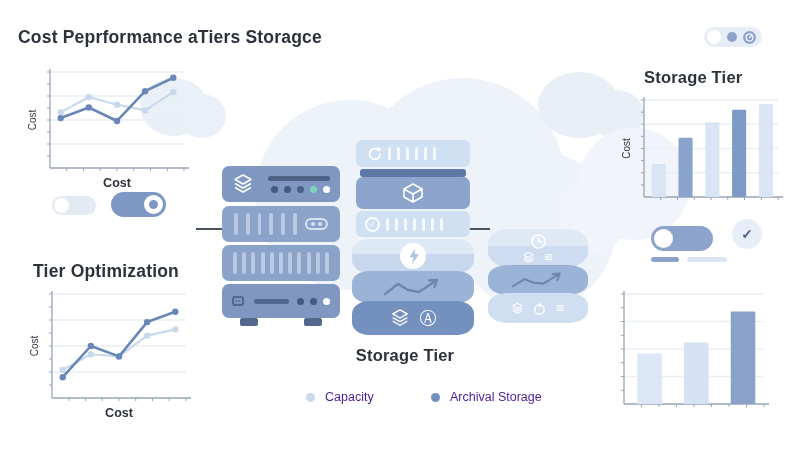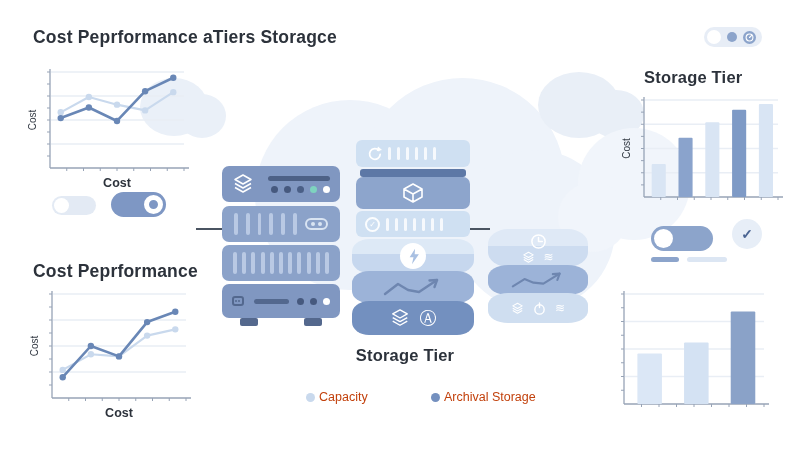--- a/index.html
+++ b/index.html
@@ -19,21 +19,21 @@
   .disc{position:absolute;z-index:1;display:flex;align-items:center;justify-content:center;box-sizing:border-box;}
   .foot{position:absolute;background:#54688d;border-radius:2px;z-index:1;}
   .connector{position:absolute;background:#4a5461;z-index:1;}
   
   .toggle{position:absolute;border-radius:14px;z-index:2;}
   .knob{position:absolute;background:#fff;border-radius:50%;}
   .knob.ring{box-sizing:border-box;border:5px solid #fff;background:#7e97c4;}
   .minibar{position:absolute;height:5px;border-radius:2.5px;z-index:2;}
   .check-circle{position:absolute;border-radius:50%;background:#e7eef7;display:flex;align-items:center;
                 justify-content:center;font-weight:700;color:#4a6492;z-index:2;}
-  .legend-item{position:absolute;display:flex;align-items:center;gap:4px;font-size:12.5px;color:#c2410c;z-index:2;}
+  .legend-item{position:absolute;display:flex;align-items:center;gap:10px;font-size:12.5px;color:#4c1d95;z-index:2;}
   .legend-dot{width:9px;height:9px;border-radius:50%;}
   .pill{position:absolute;background:#e7edf6;border-radius:10px;display:flex;align-items:center;
         padding:0 3px;gap:6px;z-index:2;box-sizing:border-box;}
   .circle-badge{border-radius:50%;display:flex;align-items:center;justify-content:center;}
   .icon-row{display:flex;align-items:center;}
   .check-badge{box-sizing:border-box;border:2px solid rgba(255,255,255,.92);border-radius:50%;
                display:flex;align-items:center;justify-content:center;color:#fff;}
   .waves{color:#fff;line-height:1;}
   .circled-a{color:#fff;line-height:1;font-weight:400;}
 </style>
@@ -45,21 +45,21 @@
   <div class="cloud" style="left:255px;top:100px;width:190px;height:190px;background:#eef3fa;"></div>
   <div class="cloud" style="left:360px;top:78px;width:205px;height:205px;background:#eef3fa;"></div>
   <div class="cloud" style="left:455px;top:150px;width:160px;height:160px;background:#eef3fa;"></div>
   <div class="cloud" style="left:538px;top:72px;width:82px;height:66px;background:#e9eff7;"></div>
   <div class="cloud" style="left:588px;top:90px;width:56px;height:48px;background:#e9eff7;"></div>
   <div class="cloud" style="left:140px;top:78px;width:68px;height:58px;background:#eaf0f8;"></div>
   <div class="cloud" style="left:178px;top:94px;width:48px;height:44px;background:#eaf0f8;"></div>
   <div class="cloud" style="left:578px;top:128px;width:112px;height:112px;background:#f1f5fb;"></div>
   <div class="cloud" style="left:558px;top:182px;width:70px;height:70px;background:#f1f5fb;"></div>
 
-  <div class="title" style="left:33px;top:27px;font-size:17.5px;">Cost Peprformance aTiers Storagce</div>
+  <div class="title" style="left:18px;top:27px;font-size:17.5px;">Cost Peprformance aTiers Storagce</div>
   <div class="chart" style="left:28px;top:66px;width:164px;height:128px;">
       <svg width="164" height="128" viewBox="0 0 164 128">
         <line x1="23" y1="78" x2="156" y2="78" stroke="#e9eef5" stroke-width="1.4"></line>
         <line x1="23" y1="54" x2="156" y2="54" stroke="#e9eef5" stroke-width="1.4"></line>
         <line x1="23" y1="30" x2="156" y2="30" stroke="#e9eef5" stroke-width="1.4"></line>
         <line x1="23" y1="6" x2="156" y2="6" stroke="#e9eef5" stroke-width="1.4"></line>
         <line x1="22" y1="3" x2="22" y2="102" stroke="#97a3b6" stroke-width="1.3"></line>
         <line x1="22" y1="102" x2="161" y2="102" stroke="#97a3b6" stroke-width="1.3"></line>
         <line x1="19" y1="90" x2="22" y2="90" stroke="#97a3b6" stroke-width="1"></line>
         <line x1="38.75" y1="102" x2="38.75" y2="105" stroke="#97a3b6" stroke-width="1"></line>
@@ -94,21 +94,21 @@
       </svg>
     </div>
 
   <div class="toggle" style="left:52px;top:196px;width:44px;height:19px;background:#e3eaf4;">
     <div class="knob" style="left:2px;top:2px;width:15px;height:15px;"></div>
   </div>
   <div class="toggle" style="left:111px;top:192px;width:55px;height:25px;background:#7e97c4;">
     <div class="knob ring" style="right:3px;top:3px;width:19px;height:19px;"></div>
   </div>
 
-  <div class="title" style="left:33px;top:261px;font-size:17.5px;">Cost Peprformance</div>
+  <div class="title" style="left:33px;top:261px;font-size:17.5px;">Tier Optimization</div>
   <div class="chart" style="left:30px;top:288px;width:164px;height:136px;">
       <svg width="164" height="136" viewBox="0 0 164 136">
         <line x1="23" y1="84" x2="156" y2="84" stroke="#e9eef5" stroke-width="1.4"></line>
         <line x1="23" y1="58" x2="156" y2="58" stroke="#e9eef5" stroke-width="1.4"></line>
         <line x1="23" y1="32" x2="156" y2="32" stroke="#e9eef5" stroke-width="1.4"></line>
         <line x1="23" y1="6" x2="156" y2="6" stroke="#e9eef5" stroke-width="1.4"></line>
         <line x1="22" y1="3" x2="22" y2="110" stroke="#97a3b6" stroke-width="1.3"></line>
         <line x1="22" y1="110" x2="161" y2="110" stroke="#97a3b6" stroke-width="1.3"></line>
         <line x1="19" y1="97" x2="22" y2="97" stroke="#97a3b6" stroke-width="1"></line>
         <line x1="38.75" y1="110" x2="38.75" y2="113" stroke="#97a3b6" stroke-width="1"></line>

